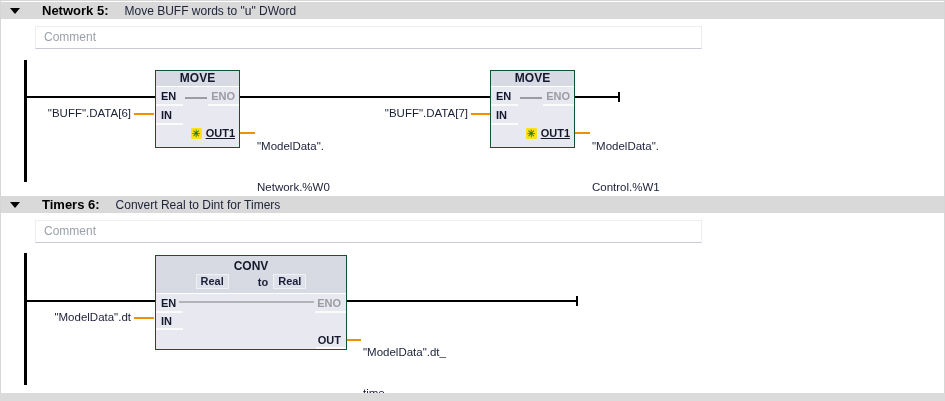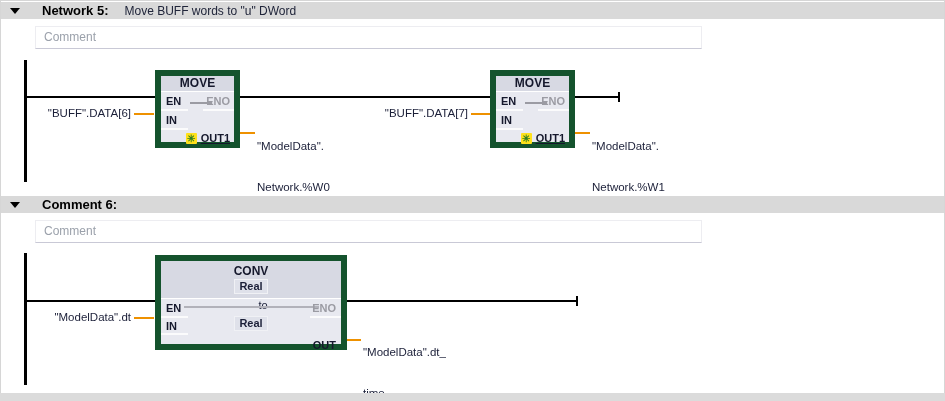--- a/index.html
+++ b/index.html
@@ -18,43 +18,43 @@
   
   .comment-box{position:absolute;left:35px;width:665px;height:21px;background:#fff;
                border:1px solid #ededf1;border-bottom:1px solid #c9c9d6;}
   .comment-text{font-size:12px;color:#9ba1ab;line-height:21px;padding-left:8px;display:block;}
   
   .rail{position:absolute;width:3px;background:#000;}
   .hwire{position:absolute;height:2px;background:#000;}
   .owire{position:absolute;height:2px;background:#ee9100;}
   .tick{position:absolute;width:2px;height:10px;background:#000;}
   
-  .blk{position:absolute;background:#e8e9f0;border:6px solid #14532d;box-sizing:border-box;}
+  .blk{position:absolute;background:#e8e9f0;border:1px solid #14532d;box-sizing:border-box;}
   .blk-header{position:absolute;left:0;top:0;right:0;background:#d7d9e3;border-bottom:1px solid #ffffff;}
   .blk-title{display:block;text-align:center;font-size:12px;font-weight:bold;color:#15182c;line-height:15px;}
   .pin{position:absolute;font-size:11px;font-weight:bold;color:#15182c;line-height:12px;white-space:pre;}
   .pin.ghost{color:#9b9ba3;margin-left:32px;}
   .dash{position:absolute;height:2px;background:#9b9ba3;}
   .innerline{position:absolute;height:2px;background:#b2b2ba;}
   .wl{position:absolute;height:2px;background:rgba(255,255,255,.8);}
   
   .operand{position:absolute;font-size:11.5px;color:#1b1f38;line-height:13px;white-space:pre;}
   .operand.r{text-align:right;}
   .outlbl span{display:block;}
   .outlbl{line-height:13.5px;}
   
   .outrow{position:absolute;display:flex;align-items:center;gap:4px;}
   .conv-icon{width:11px;height:11px;background:#ffe11a;border-radius:1px;
              font-size:10px;line-height:11px;text-align:center;color:#2f7d1f;font-weight:bold;}
   .outrow .pin-t{font-size:11px;font-weight:bold;color:#15182c;text-decoration:underline;}
   
-  .conv-sub{position:absolute;left:0;right:0;display:flex;justify-content:center;align-items:center;gap:5px;flex-direction:column;}
+  .conv-sub{position:absolute;left:0;right:0;display:flex;justify-content:center;align-items:center;gap:5px;}
   .type-box{font-size:11px;font-weight:bold;color:#1b1f38;background:#dfe1ea;
             border:1px solid #f0f1f5;padding:0 4px;line-height:13px;}
-  .type-word{font-size:11px;font-weight:normal;color:#1b1f38;margin-left:24px;}
+  .type-word{font-size:11px;font-weight:bold;color:#1b1f38;margin-left:24px;}
   .bottom-band{position:absolute;left:0;top:393px;width:945px;height:8px;background:#dbdbdb;}
 </style>
 </head>
 <body>
 
 <div class="canvas">
 
   <div class="band" style="top:2px">
     <span class="tri"></span>
     <span class="net-title">Network 5:</span>
@@ -111,26 +111,27 @@
       <span class="conv-icon">✳</span>
       <span class="pin-t">OUT1</span>
     </div>
   </div>
 
   <div class="operand r" style="left:337px;top:107px;width:131px">"BUFF".DATA[7]</div>
   <div class="owire" style="left:471px;top:113px;width:19px"></div>
   <div class="owire" style="left:575px;top:132px;width:15px"></div>
   <div class="operand outlbl" style="left:592px;top:113px">
     <span>"ModelData".</span>
-    <span>Network.%W1</span>
+    <span>Control.%W1</span>
   </div>
 
   <div class="band" style="top:196px">
     <span class="tri"></span>
-    <span class="net-title">Comment 6:</span>
+    <span class="net-title">Timers 6:</span>
+    <span class="net-desc">Convert Real to Dint for Timers</span>
   </div>
 
   <div class="comment-box" style="top:220px">
     <span class="comment-text">Comment</span>
   </div>
 
   <div class="rail" style="left:24px;top:253px;height:132px"></div>
   <div class="hwire" style="left:26px;top:300px;width:129px"></div>
   <div class="hwire" style="left:347px;top:300px;width:230px"></div>
   <div class="tick" style="left:576px;top:296px"></div>

